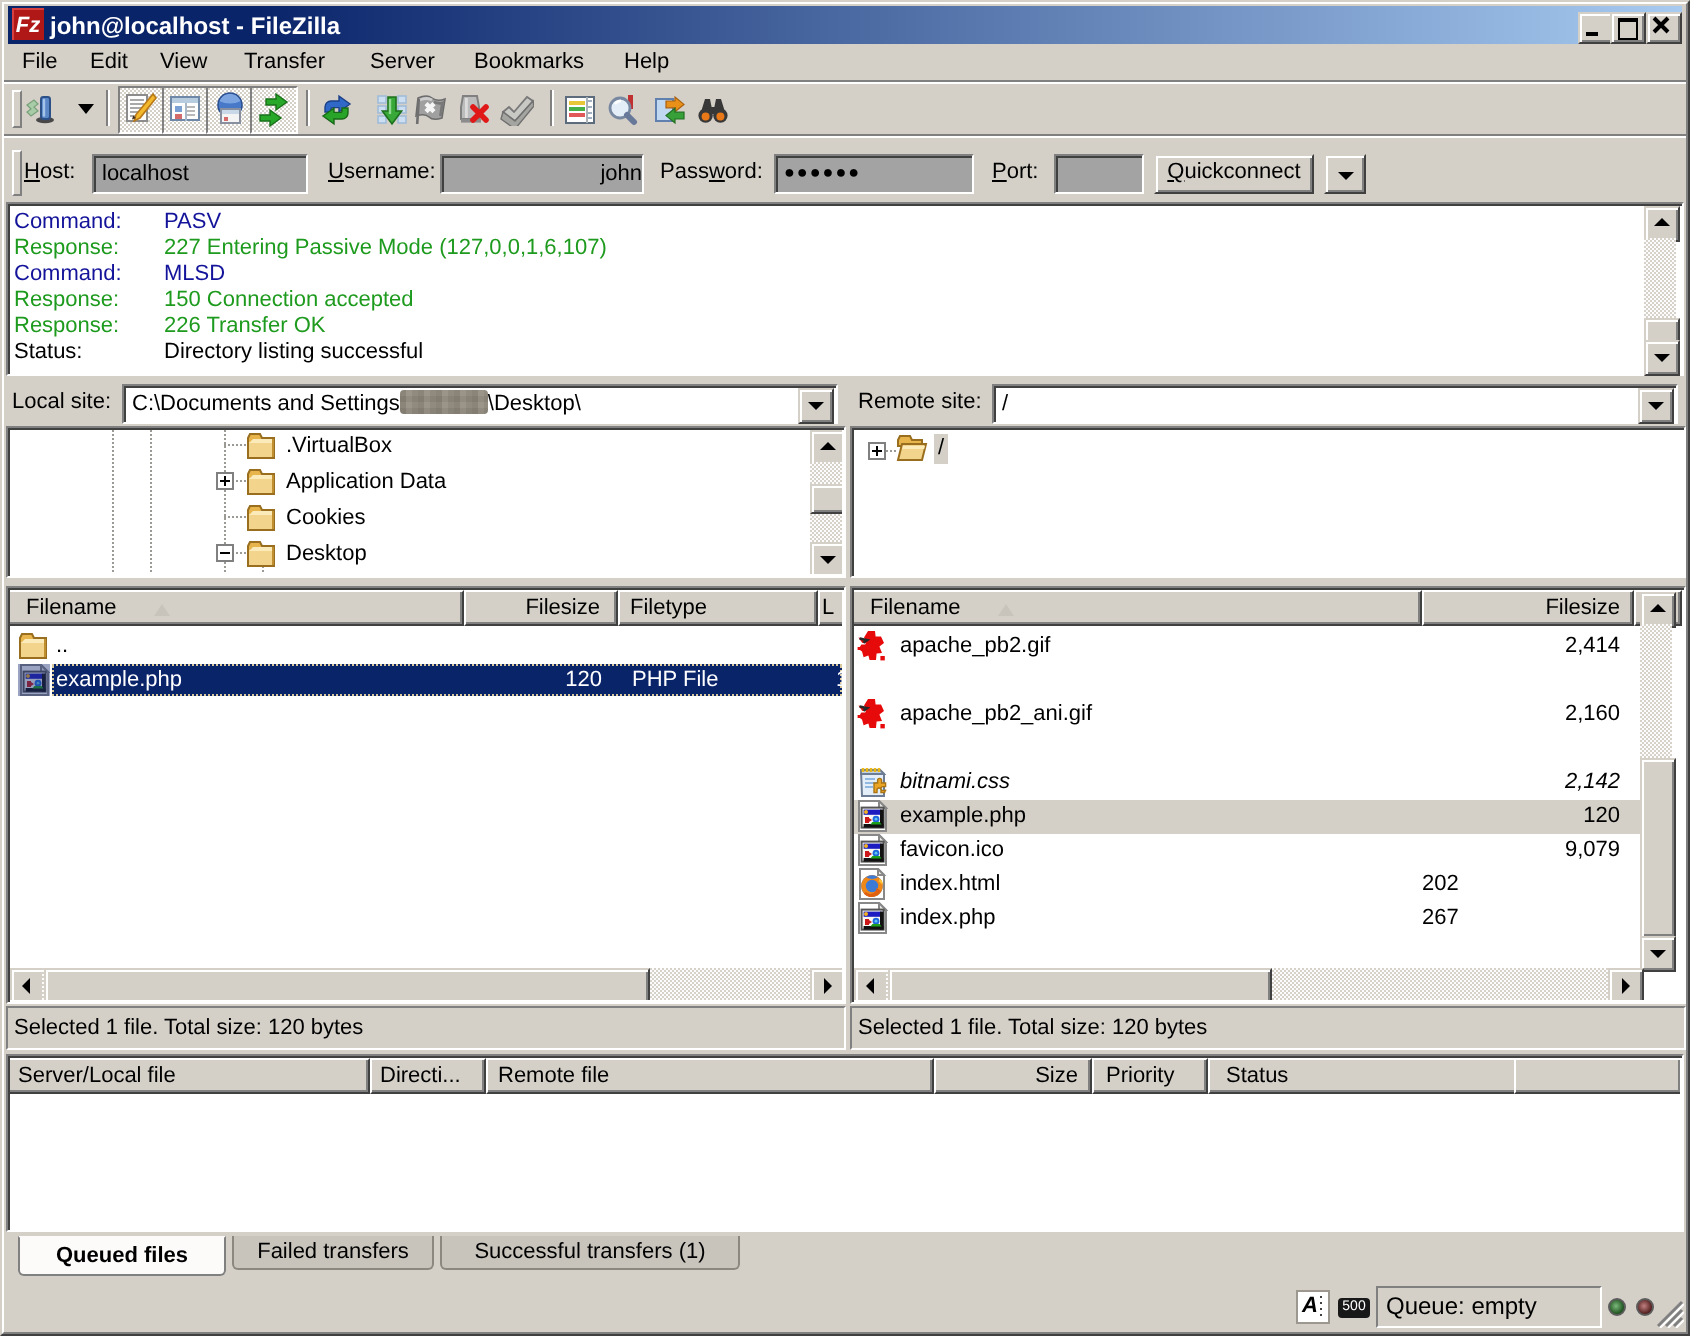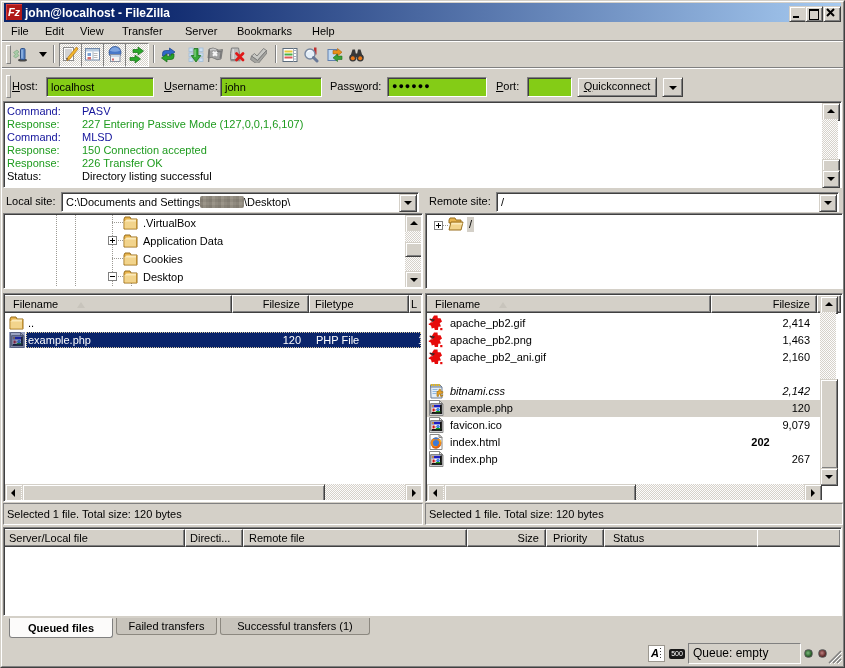--- a/index.html
+++ b/index.html
@@ -17,21 +17,21 @@
 
 .ar{width:0;height:0;position:absolute;}
 .ar.up{border-left:4px solid transparent;border-right:4px solid transparent;border-bottom:4px solid #000;}
 .ar.dn{border-left:4px solid transparent;border-right:4px solid transparent;border-top:4px solid #000;}
 .ar.lf{border-top:4px solid transparent;border-bottom:4px solid transparent;border-right:4px solid #000;}
 .ar.rt{border-top:4px solid transparent;border-bottom:4px solid transparent;border-left:4px solid #000;}
 .sbtn{position:absolute;border:1px solid;border-color:#d4d0c8 #404040 #404040 #d4d0c8;box-shadow:inset 1px 1px 0 #fff,inset -1px -1px 0 #808080;background:#d4d0c8;}
 .hdr{position:absolute;top:0;height:18px;border:1px solid;border-color:#fff #404040 #404040 #fff;box-shadow:inset -1px -1px 0 #808080;background:#d4d0c8;box-sizing:border-box;line-height:17px;white-space:nowrap;overflow:hidden;}
 .row{position:absolute;height:17px;line-height:17px;white-space:nowrap;}
 .lbl{position:absolute;line-height:20px;}
-.input{position:absolute;background:#84cc16;border:1px solid;border-color:#808080 #fff #fff #808080;box-shadow:inset 1px 1px 0 #404040;box-sizing:border-box;line-height:16px;padding:1px 0 16px 4px;white-space:nowrap;}
+.input{position:absolute;background:#a3a3a3;border:1px solid;border-color:#808080 #fff #fff #808080;box-shadow:inset 1px 1px 0 #404040;box-sizing:border-box;line-height:16px;padding:1px 0 16px 4px;white-space:nowrap;}
 .tree-line{position:absolute;width:1px;background-image:linear-gradient(#9c9a94 1px,transparent 1px);background-size:1px 2px;}
 .tree-hline{position:absolute;height:1px;background-image:linear-gradient(90deg,#9c9a94 1px,transparent 1px);background-size:2px 1px;}
 .pm{position:absolute;width:9px;height:9px;background:#fff;border:1px solid #808080;box-sizing:border-box;}
 .pm:before{content:"";position:absolute;left:1px;top:3px;width:5px;height:1px;background:#000;}
 .pm.plus:after{content:"";position:absolute;left:3px;top:1px;width:1px;height:5px;background:#000;}
 svg{display:block;}
 .menu{position:absolute;top:0;height:18px;line-height:18px;}
 </style>
 </head>
 <body>
@@ -267,21 +267,21 @@
       </div>
   </div>
   <div class="abs" style="left:2px;top:67px;width:841px;height:1px;background:#808080;"></div>
   <div class="abs" style="left:2px;top:68px;width:841px;height:1px;background:#fff;"></div>
 
   <div id="qc" class="abs" style="left:2px;top:69px;width:841px;height:32px;">
     <div class="abs grip" style="left:4px;top:6px;height:21px;"></div>
     <div class="lbl" style="left:10px;top:7px;"><u>H</u>ost:</div>
     <div class="input" style="left:44px;top:8px;width:108px;height:20px;">localhost</div>
     <div class="lbl" style="left:162px;top:7px;"><u>U</u>sername:</div>
-    <div class="input" style="left:218px;top:8px;width:102px;height:20px;">john</div>
+    <div class="input" style="left:218px;top:8px;width:102px;height:20px;text-align:right;">john</div>
     <div class="lbl" style="left:328px;top:7px;">Pass<u>w</u>ord:</div>
     <div class="input" style="left:385px;top:8px;width:100px;height:20px;font-size:9px;letter-spacing:1px;line-height:15px;">●●●●●●</div>
     <div class="lbl" style="left:494px;top:7px;"><u>P</u>ort:</div>
     <div class="input" style="left:525px;top:8px;width:45px;height:20px;"></div>
     <div class="abs raised2" style="left:575px;top:8px;width:80px;height:20px;box-sizing:border-box;text-align:center;line-height:17px;"><u>Q</u>uickconnect</div>
     <div class="abs raised2" style="left:660px;top:8px;width:21px;height:20px;box-sizing:border-box;">
       <div class="ar dn" style="left:6px;top:8px;"></div>
     </div>
   </div>
 
@@ -429,27 +429,20 @@
       <div class="hdr" style="left:284px;width:106px;text-align:right;"><span style="margin-right:6px;">Filesize</span></div>
       <div class="hdr" style="left:390px;width:24px;"></div>
 
       <div class="row" style="left:0;top:20px;width:393px;">
           <svg class="abs" style="left:1px;top:0px;" width="16" height="16">
             <use href="#apache"></use>
           </svg>
           <div class="abs" style="left:23px;">apache_pb2.gif</div>
           <div class="abs" style="left:284px;width:99px;text-align:right;">2,414</div>
         </div>
-      <div class="row" style="left:0;top:37px;width:393px;">
-          <svg class="abs" style="left:1px;top:0px;" width="16" height="16">
-            <use href="#apache"></use>
-          </svg>
-          <div class="abs" style="left:23px;">apache_pb2.png</div>
-          <div class="abs" style="left:284px;width:99px;text-align:right;">1,463</div>
-        </div>
       <div class="row" style="left:0;top:54px;width:393px;">
           <svg class="abs" style="left:1px;top:0px;" width="16" height="16">
             <use href="#apache"></use>
           </svg>
           <div class="abs" style="left:23px;">apache_pb2_ani.gif</div>
           <div class="abs" style="left:284px;width:99px;text-align:right;">2,160</div>
         </div>
       <div class="row" style="left:0;top:88px;width:393px;font-style:italic;">
           <svg class="abs" style="left:1px;top:0px;" width="16" height="16">
             <use href="#doccss"></use>
@@ -469,28 +462,28 @@
             <use href="#docphp"></use>
           </svg>
           <div class="abs" style="left:23px;">favicon.ico</div>
           <div class="abs" style="left:284px;width:99px;text-align:right;">9,079</div>
         </div>
       <div class="row" style="left:0;top:139px;width:393px;">
           <svg class="abs" style="left:1px;top:0px;" width="16" height="16">
             <use href="#dochtml"></use>
           </svg>
           <div class="abs" style="left:23px;">index.html</div>
-          <div class="abs" style="left:284px;width:99px;text-align:center;font-weight:bold;">202</div>
+          <div class="abs" style="left:284px;width:99px;text-align:left;">202</div>
         </div>
       <div class="row" style="left:0;top:156px;width:393px;">
           <svg class="abs" style="left:1px;top:0px;" width="16" height="16">
             <use href="#docphp"></use>
           </svg>
           <div class="abs" style="left:23px;">index.php</div>
-          <div class="abs" style="left:284px;width:99px;text-align:right;">267</div>
+          <div class="abs" style="left:284px;width:99px;">267</div>
         </div>
 
       <div class="abs" style="left:393px;top:1px;width:16px;height:188px;background:#d4d0c8;">
         <div class="sbtn" style="left:0;top:0;width:16px;height:16px;">
             <div class="ar up" style="left:4px;top:5px;"></div>
           </div>
         <div class="abs checker" style="left:0;top:16px;width:16px;height:156px;"></div>
         <div class="sbtn" style="left:0;top:83px;width:16px;height:88px;"></div>
         <div class="sbtn" style="left:0;top:172px;width:16px;height:16px;">
             <div class="ar dn" style="left:4px;top:6px;"></div>

